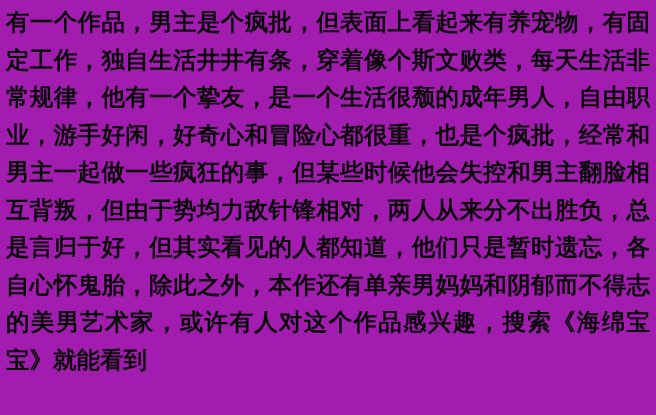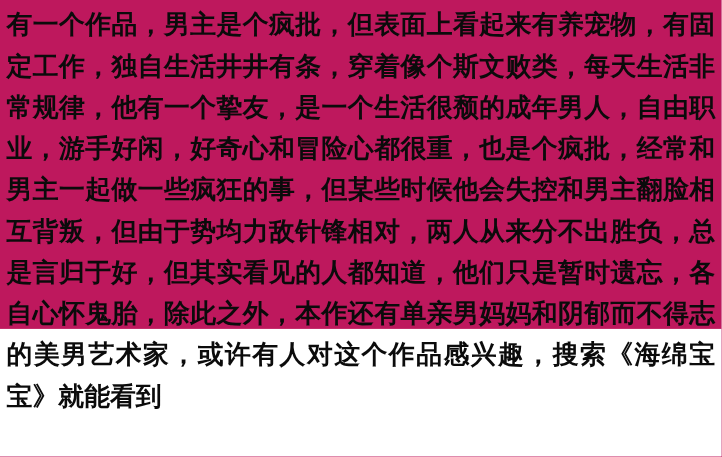--- a/index.html
+++ b/index.html
@@ -8,22 +8,22 @@
   }
   body {
     width: 656px;
     height: 415px;
     background: #ffffff;
     font-family: "DejaVu Sans", sans-serif;
     overflow: hidden;
   }
   .page {
     width: 656px;
-    height: 299px;
-    background: #be185d;
+    height: 415px;
+    background: #a21caf;
     box-sizing: border-box;
     padding: 4px 6px 0 6px;
     position: relative;
   }
   .text-block {
     font-size: 23.5px;
     line-height: 37.5px;
     color: #0b0b0b;
     text-align: justify;
     text-justify: inter-ideograph;

